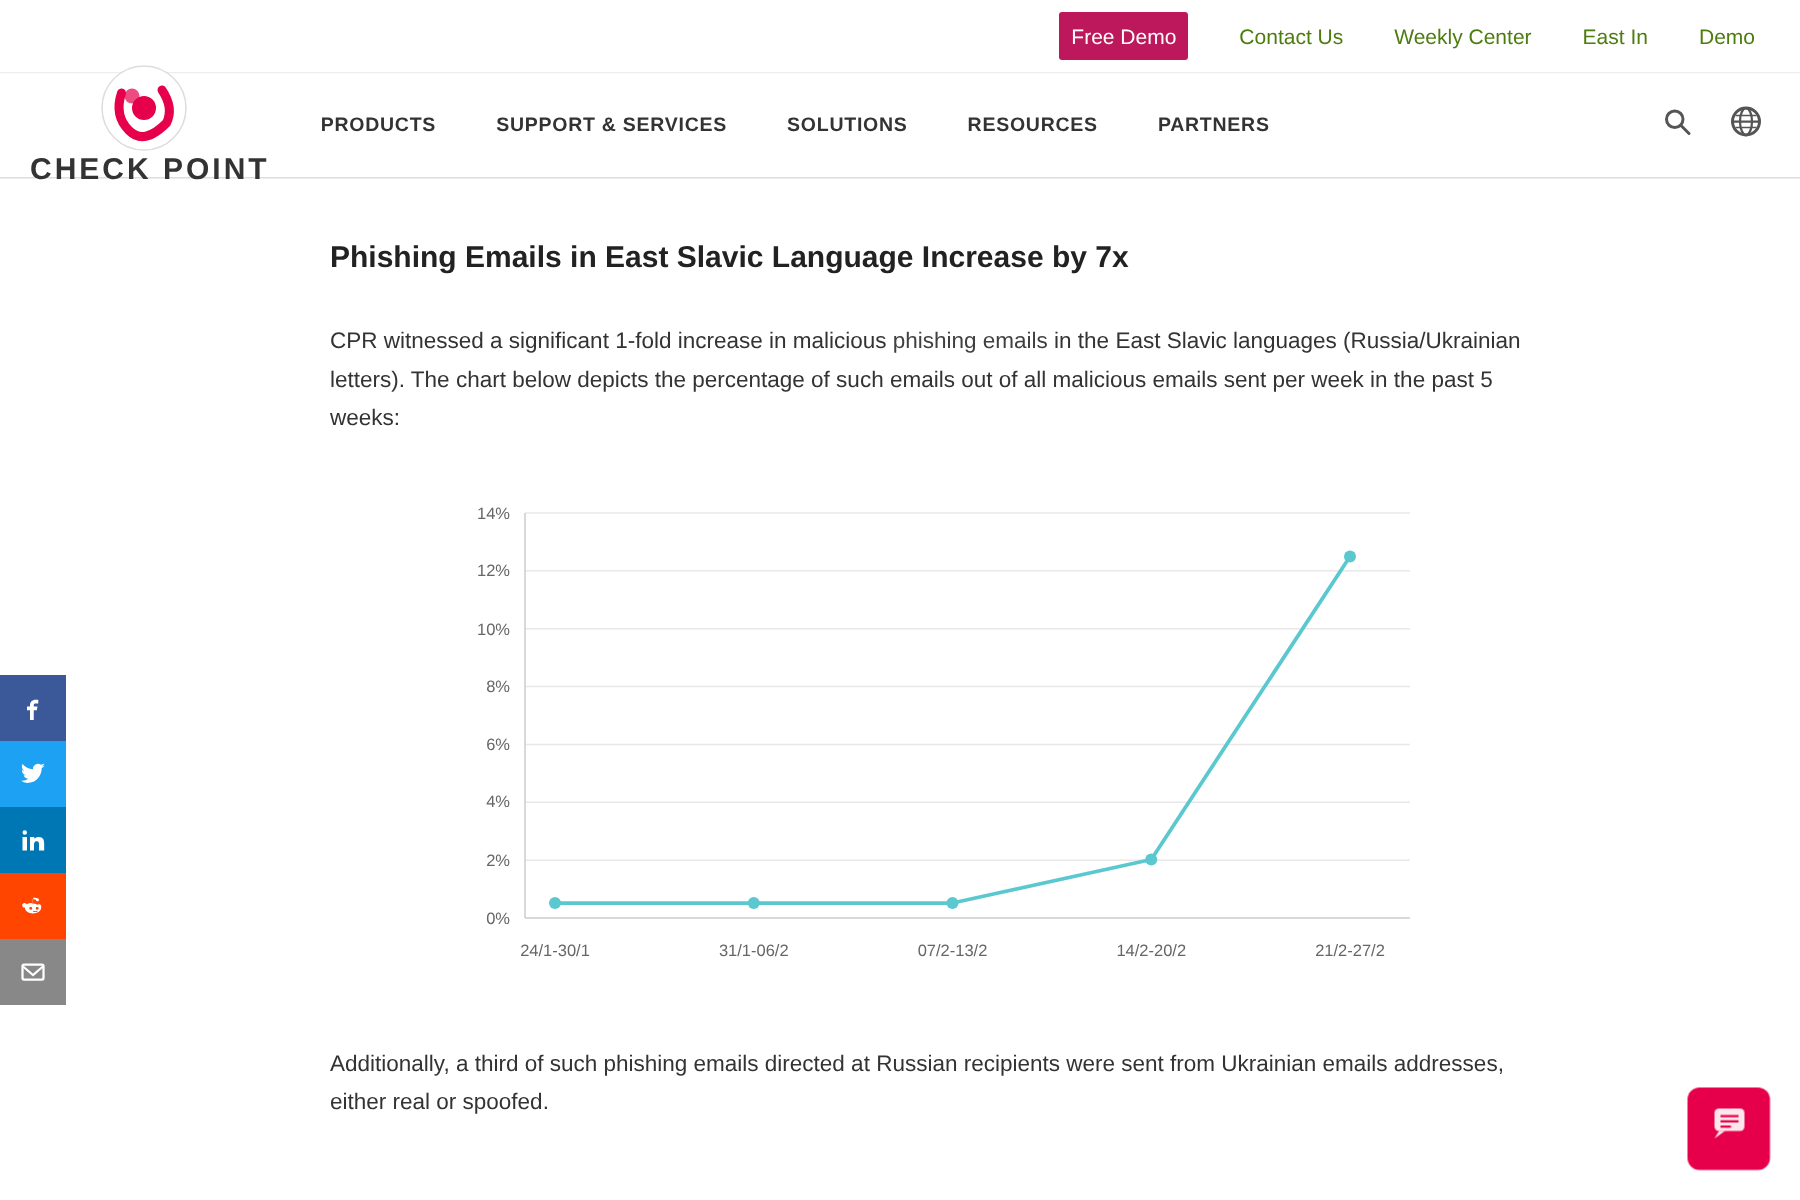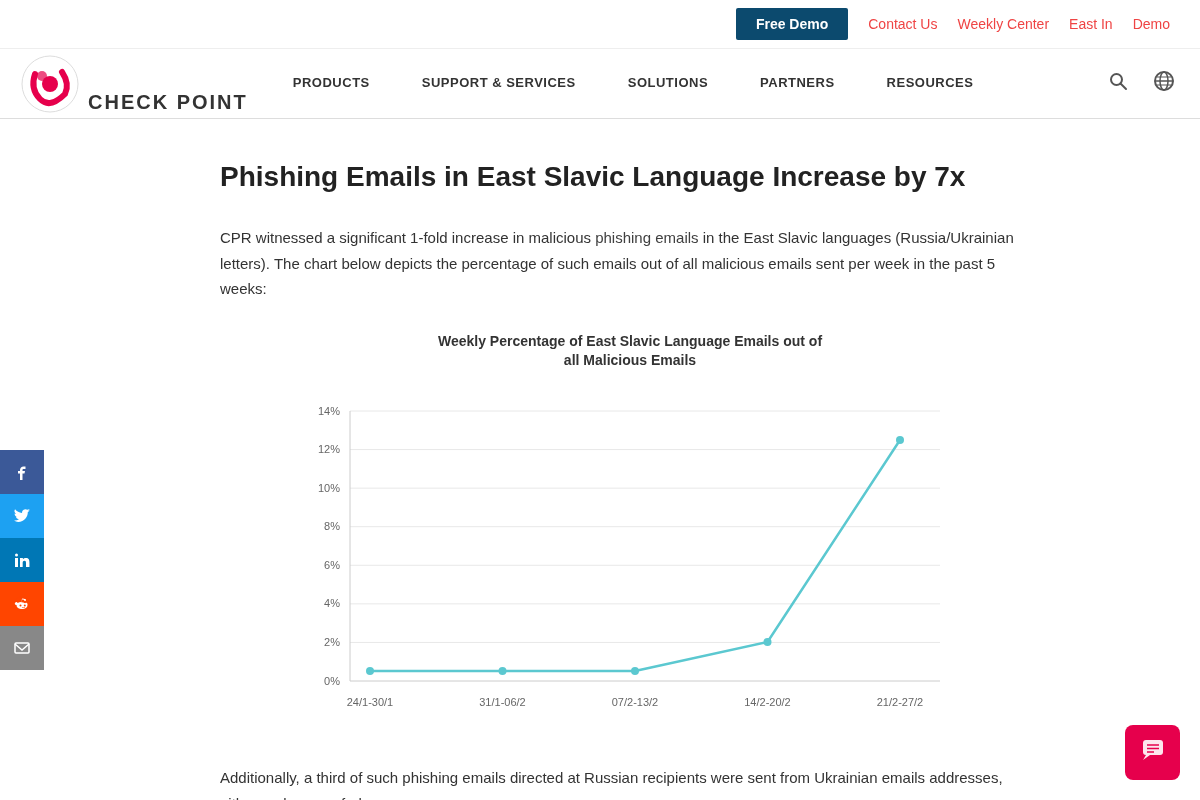--- a/index.html
+++ b/index.html
@@ -9,66 +9,68 @@
     .top-bar {
       display: flex;
       align-items: center;
       justify-content: flex-end;
       padding: 8px 30px;
       gap: 20px;
       background: #fff;
       border-bottom: 1px solid #eee;
     }
     .free-demo-btn {
-      background: #0c4a6e;
+      background: #be185d;
       color: #fff;
       border: none;
-      padding: 8px 20px;
+      padding: 8px 8px;
       font-size: 14px;
-      font-weight: bold;
+      font-weight: normal;
       cursor: pointer;
       border-radius: 2px;
     }
     .top-bar-link {
       font-size: 14px;
-      color: #ef4444;
+      color: #4d7c0f;
       text-decoration: none;
       cursor: pointer;
+      margin-left: 14px;
     }
 
     
     .main-nav {
       display: flex;
       align-items: center;
       padding: 0 20px;
       background: #fff;
       border-bottom: 1px solid #ddd;
       height: 70px;
     }
     .logo-area {
       display: flex;
-      align-items: flex-end;
-      margin-right: 25px;
-      cursor: pointer;
+      align-items: center;
+      margin-right: 14px;
+      cursor: pointer;
+      flex-direction: column;
     }
     .logo-icon {
       width: 60px;
       height: 60px;
       margin-right: 8px;
     }
     .logo-text {
       font-size: 20px;
       font-weight: bold;
       color: #333;
       letter-spacing: 2px;
     }
     .nav-items {
       display: flex;
       align-items: center;
-      gap: 12px;
+      gap: 0;
       flex: 1;
     }
     .nav-item {
       font-size: 13px;
       font-weight: bold;
       color: #333;
       padding: 0 20px;
       height: 70px;
       display: flex;
       align-items: center;
@@ -119,21 +121,21 @@
     .social-reddit { background: #ff4500; }
     .social-email { background: #888; }
 
     
     .main-content {
       max-width: 1000px;
       margin: 0 auto;
       padding: 40px 60px 40px 120px;
     }
     .article-title {
-      font-size: 28px;
+      font-size: 20px;
       font-weight: bold;
       color: #222;
       margin-bottom: 30px;
       line-height: 1.3;
     }
     .article-body {
       font-size: 15px;
       color: #333;
       line-height: 1.7;
       margin-bottom: 20px;
@@ -201,22 +203,22 @@
       <path d="M15 20 Q10 35 20 45 Q30 55 45 40 Q50 30 42 18" fill="none" stroke="#e6004c" stroke-width="6" stroke-linecap="round"></path>
       <circle cx="30" cy="30" r="8" fill="#e6004c"></circle>
       <circle cx="22" cy="22" r="5" fill="#e6004c" opacity="0.7"></circle>
     </svg>
     <span class="logo-text">CHECK POINT</span>
   </div>
   <div class="nav-items">
     <div class="nav-item">PRODUCTS</div>
     <div class="nav-item">SUPPORT &amp; SERVICES</div>
     <div class="nav-item">SOLUTIONS</div>
+    <div class="nav-item">RESOURCES</div>
     <div class="nav-item">PARTNERS</div>
-    <div class="nav-item">RESOURCES</div>
   </div>
   <div class="nav-right">
     <button class="search-icon-btn">
       <svg width="20" height="20" viewBox="0 0 20 20" fill="none">
         <circle cx="8.5" cy="8.5" r="5.5" stroke="#555" stroke-width="2"></circle>
         <line x1="12.5" y1="12.5" x2="18" y2="18" stroke="#555" stroke-width="2" stroke-linecap="round"></line>
       </svg>
     </button>
     <button class="globe-icon-btn">
       <svg width="22" height="22" viewBox="0 0 22 22" fill="none">
@@ -261,24 +263,20 @@
 </div>
 
 <div class="main-content">
   <h1 class="article-title">Phishing Emails in East Slavic Language Increase by 7x</h1>
 
   <p class="article-body">
     <span>CPR witnessed a significant  1-fold increase in malicious </span><a class="phishing-link">phishing emails</a><span> in the East Slavic languages (Russia/Ukrainian letters). The chart below depicts the percentage of such emails out of all malicious emails sent per week in the past 5 weeks:</span>
   </p>
 
   <div class="chart-container">
-    <div class="chart-title">
-      <span>Weekly Percentage of East Slavic Language Emails out of</span><br>
-      <span>all Malicious Emails</span>
-    </div>
     <div class="chart-svg-wrapper">
       <svg width="680" height="340" viewBox="0 0 680 340">
 
         <rect x="60" y="20" width="590" height="270" fill="white"></rect>
 
         <line x1="60" y1="20" x2="650" y2="20" stroke="#e8e8e8" stroke-width="1"></line>
         <text x="50" y="24" text-anchor="end" font-size="11" fill="#666">14%</text>
 
         <line x1="60" y1="58.57" x2="650" y2="58.57" stroke="#e8e8e8" stroke-width="1"></line>
         <text x="50" y="62" text-anchor="end" font-size="11" fill="#666">12%</text>

